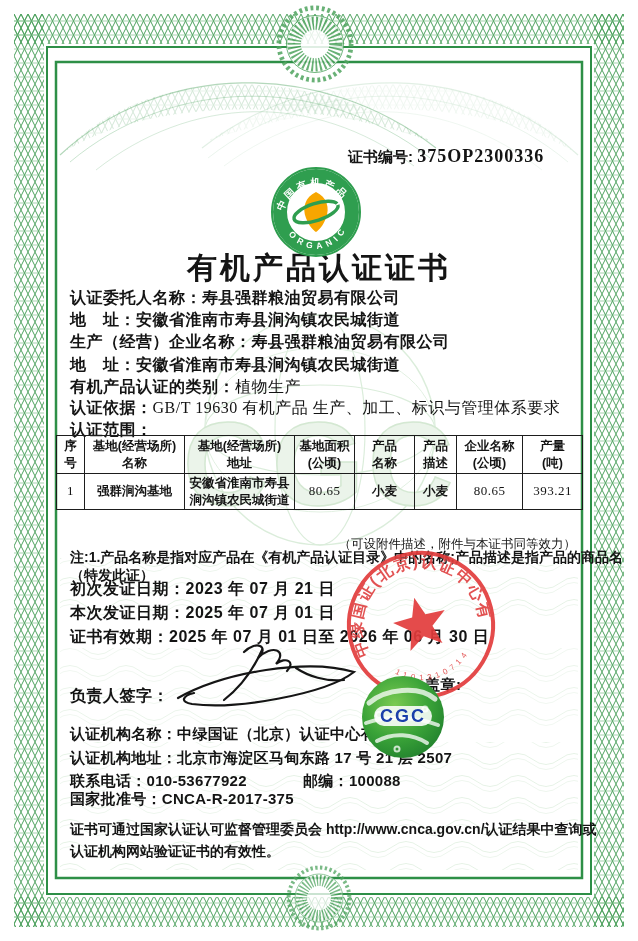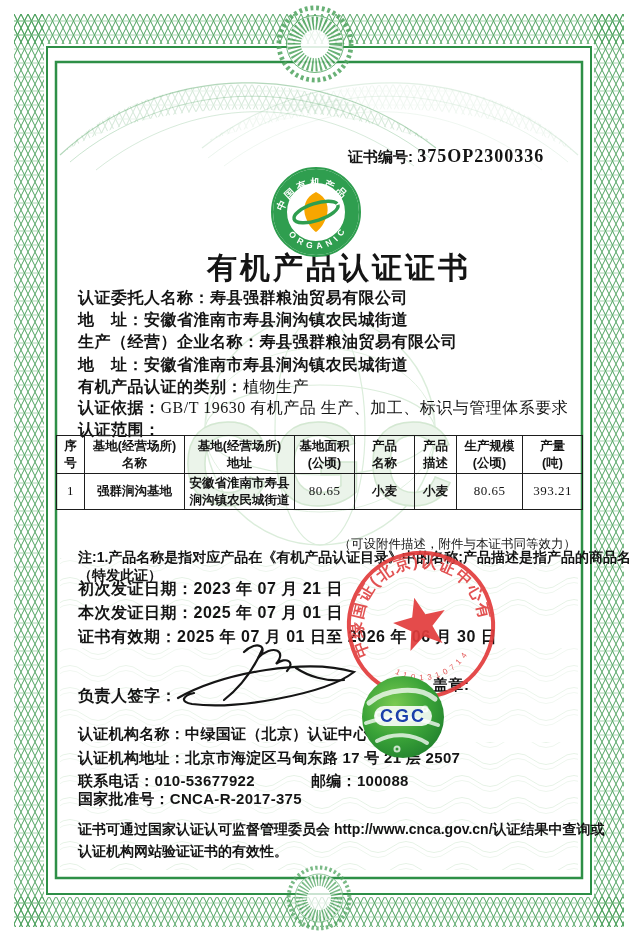--- a/index.html
+++ b/index.html
@@ -3,26 +3,26 @@
 <meta charset="utf-8">
 <style>
   html,body{margin:0;padding:0;}
   body{
     width:638px;height:941px;position:relative;background:#ffffff;
     font-family:"Liberation Sans","DejaVu Sans",sans-serif;color:#141414;
     overflow:hidden;
   }
   .deco{position:absolute;left:0;top:0;z-index:0;}
   .content{position:absolute;left:56px;top:62px;width:526px;height:816px;z-index:2;}
-  .ln{position:absolute;left:14px;white-space:nowrap;font-weight:700;font-size:16px;letter-spacing:.5px;margin-left:8px;}
+  .ln{position:absolute;left:14px;white-space:nowrap;font-weight:700;font-size:16px;letter-spacing:.5px;}
   .kai{font-family:"Liberation Serif","DejaVu Serif",serif;font-weight:400;}
   .certno{position:absolute;left:292px;top:84px;font-size:15px;font-weight:700;white-space:nowrap;}
   .certno .num{font-family:"Liberation Serif","DejaVu Serif",serif;font-size:18px;font-weight:600;letter-spacing:1px;}
   .title{position:absolute;top:186px;left:0;width:100%;text-align:center;
-         font-size:30px;font-weight:800;letter-spacing:3px;padding-left:20px;}
+         font-size:30px;font-weight:800;letter-spacing:3px;}
   .rtable{position:absolute;top:373px;left:0;width:526px;border-collapse:collapse;table-layout:fixed;}
   .rtable th,.rtable td{border:1px solid #1d1d1d;text-align:center;vertical-align:middle;
          font-size:12.5px;padding:1px;white-space:pre-line;line-height:1.3;}
   .rtable th{font-weight:700;}
   .rtable td{font-weight:700;}
   .rtable .hrow{height:38px;}
   .rtable .brow{height:36px;}
   .rtable .numcell{font-family:"Liberation Serif","DejaVu Serif",serif;font-weight:400;font-size:13px;letter-spacing:.5px;}
   .attach{position:absolute;top:450px;left:0;width:520px;text-align:right;
           font-size:12.5px;letter-spacing:0;margin-top:24px;}
@@ -160,21 +160,21 @@
       <th>基地(经营场所)
 名称</th>
       <th>基地(经营场所)
 地址</th>
       <th>基地面积
 (公顷)</th>
       <th>产品
 名称</th>
       <th>产品
 描述</th>
-      <th>生产规模
+      <th>企业名称
 (公顷)</th>
       <th>产量
 (吨)</th>
     </tr>
     <tr class="brow">
       <td class="numcell">1</td>
       <td>强群涧沟基地</td>
       <td>安徽省淮南市寿县
 涧沟镇农民城街道</td>
       <td class="numcell">80.65</td>

